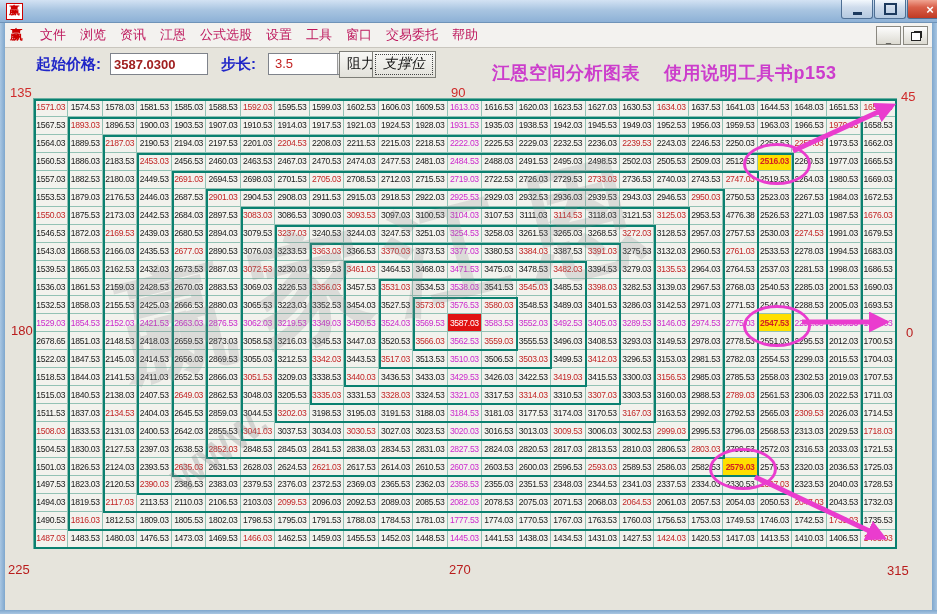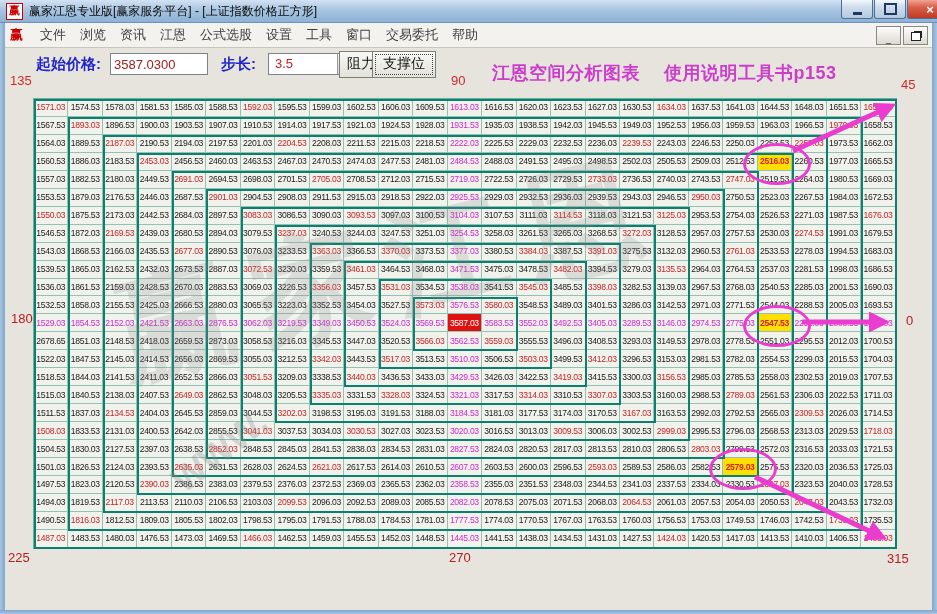--- a/index.html
+++ b/index.html
@@ -22,44 +22,44 @@
   .glyph-min{width:9px;height:3px;background:#1c3a5e;margin-top:8px;}
   .glyph-max{width:9px;height:8px;border:2px solid #1c3a5e;}
   .frame{position:absolute;background:linear-gradient(90deg,#a9c6e2,#7fa7cd);z-index:25;}
   .frame-l{left:0;top:22px;width:5px;height:592px;}
   .frame-r{right:0;top:22px;width:5px;height:592px;background:linear-gradient(90deg,#7fa7cd,#a9c6e2);}
   .frame-b{left:0;bottom:0;width:937px;height:4px;background:linear-gradient(#7fa7cd,#a9c6e2);}
   
   .menubar{position:absolute;left:5px;top:22px;width:927px;height:25px;background:#f3f2ef;
            border-bottom:1px solid #c9c6be;display:flex;align-items:center;z-index:20;}
   .menu-icon{color:#c00;font-weight:bold;font-size:13px;margin:0 10px 0 5px;}
-  .menu-item{font-size:13px;color:#404040;padding:3px 7px;cursor:default;}
+  .menu-item{font-size:13px;color:#be185d;padding:3px 7px;cursor:default;}
   .mdibtns{position:absolute;right:4px;top:4px;display:flex;gap:2px;}
   .mdibtn{width:23px;height:17px;background:linear-gradient(#fdfdfd,#dcdad1);border:1px solid #8a8880;
           display:flex;align-items:flex-end;justify-content:center;font-size:9px;line-height:9px;color:#111;}
   .sq{width:8px;height:7px;border:1px solid #222;margin-bottom:3px;background:#fff;
       box-shadow:2px -2px 0 -1px #222;}
   
   .lbl-blue{position:absolute;color:#2026c8;font-weight:bold;font-size:15px;z-index:15;}
   .inp{position:absolute;left:110px;top:53px;width:90px;height:18px;border:1px solid #7f838b;
        background:#fff;color:#a02020;font-size:13px;padding:1px 3px;z-index:15;
-       font-family:"Liberation Sans","DejaVu Sans",sans-serif;}
+       font-family:"Liberation Sans","DejaVu Sans",sans-serif;font-weight:bold;}
   .select{position:absolute;left:268px;top:53px;width:86px;height:20px;background:#fff;
           border:1px solid #7f838b;display:flex;z-index:15;}
   .select .val{flex:1;color:#c22222;font-size:13px;padding:2px 0 0 6px;}
   .select .dd{width:17px;background:linear-gradient(#f6f6f6,#d6d6d6);border-left:1px solid #9a9a9a;
               font-size:8px;text-align:center;line-height:18px;color:#333;}
   .toolbtn{position:absolute;top:51px;height:25px;background:linear-gradient(#f8f8f6,#e3e2db);
            border:1px solid #7e7e78;font-size:14px;color:#111;text-align:center;line-height:23px;z-index:15;}
   #btn-resist{left:311px;width:56px;margin-left:28px;}
-  #btn-support{left:372px;width:62px;outline:1px dotted #444;outline-offset:-4px;}
+  #btn-support{left:372px;width:62px;outline:1px dotted #444;outline-offset:-4px;font-style:italic;}
   .note{position:absolute;left:492px;top:61px;font-size:18px;font-weight:bold;color:#cc3dcc;
         letter-spacing:0.5px;z-index:15;}
   
-  .ang{position:absolute;font-size:13px;z-index:15;}
+  .ang{position:absolute;font-size:13px;z-index:15;margin-top:12px;}
   .ang.red{color:#cf2b2b;}
   .ang.dark{color:#b91c1c;}
   
   #grid{position:absolute;left:33px;top:98px;width:863px;height:450px;background:#f2f2ed;
         border-top:1px solid #69b0a1;border-left:1px solid #69b0a1;
         display:grid;grid-template-columns:repeat(25,34.48px);grid-auto-rows:17.96px;z-index:4;}
   .cell{border-right:1px solid #93c2b5;border-bottom:1px solid #93c2b5;
         font-size:8.6px;letter-spacing:-0.3px;color:#1a1a1a;
         display:flex;align-items:center;justify-content:center;overflow:hidden;}
   .cell.m{color:#cc2bcc;}
@@ -78,21 +78,20 @@
   .footer1{position:absolute;left:128px;top:556px;font-size:18px;color:#d94fd0;z-index:15;}
   .footer2{position:absolute;left:128px;top:581px;font-size:18px;color:#d94fd0;z-index:15;}
 </style>
 </head>
 <body>
 
 <div class="window">
 
   <div class="titlebar">
     <div class="title-icon">赢</div>
-    <div class="title-text">赢家江恩专业版[赢家服务平台] - [上证指数价格正方形]</div>
     <div class="winbtns">
       <div class="wbtn">
           <div class="glyph-min"></div>
         </div>
       <div class="wbtn">
           <div class="glyph-max"></div>
         </div>
       <div class="wbtn close">
           <span>×</span>
         </div>
@@ -296,21 +295,21 @@
       <div class="cell">3097.03</div>
       <div class="cell">3100.53</div>
       <div class="cell m">3104.03</div>
       <div class="cell">3107.53</div>
       <div class="cell">3111.03</div>
       <div class="cell r">3114.53</div>
       <div class="cell">3118.03</div>
       <div class="cell">3121.53</div>
       <div class="cell r">3125.03</div>
       <div class="cell">2953.53</div>
-      <div class="cell">2754.03</div>
+      <div class="cell">4776.38</div>
       <div class="cell">2526.53</div>
       <div class="cell">2271.03</div>
       <div class="cell">1987.53</div>
       <div class="cell r">1676.03</div>
       <div class="cell">1546.53</div>
       <div class="cell">1872.03</div>
       <div class="cell r">2169.53</div>
       <div class="cell">2439.03</div>
       <div class="cell">2680.53</div>
       <div class="cell">2894.03</div>

